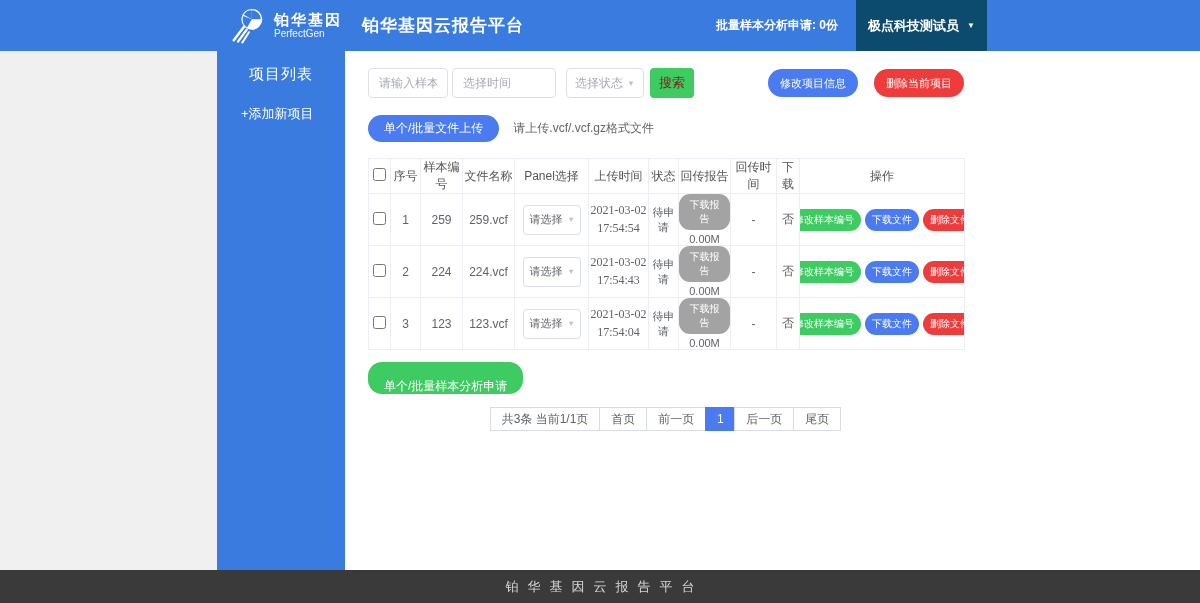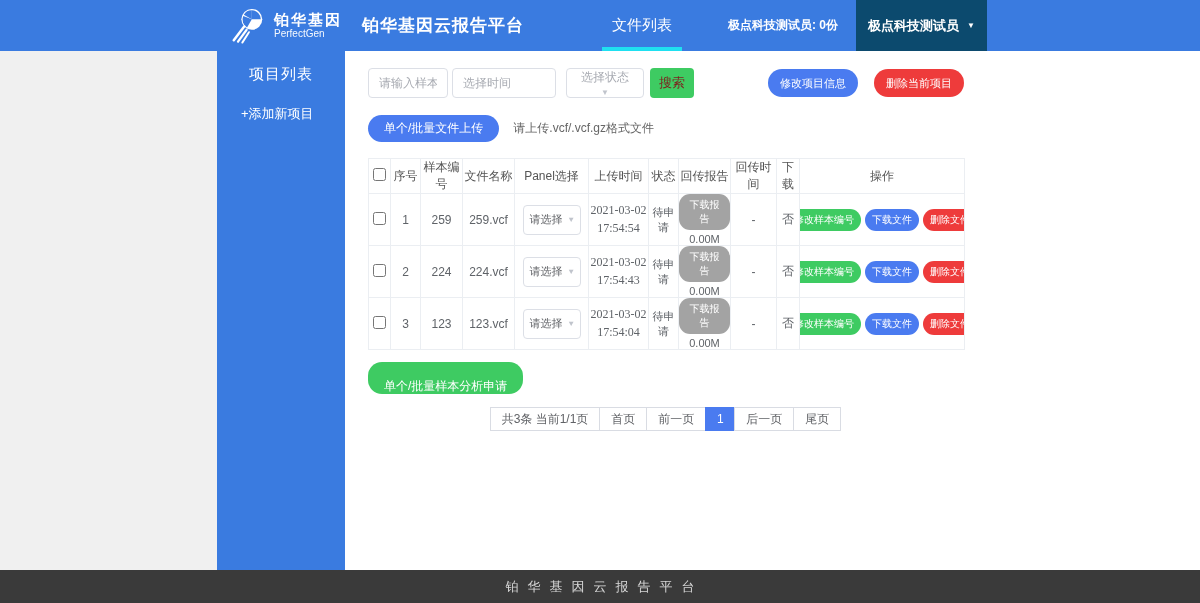--- a/index.html
+++ b/index.html
@@ -31,21 +31,21 @@
   .sidebar-item.active { background:#fff; color:#3a7be0; }
   .content { flex:1; background:#fff; padding:17px 0 0 23px; }
   .wrapper { width:596px; }
 
   
   .filter-row { display:flex; align-items:center; }
   .txt-input { height:30px; border:1px solid #dcdfe6; border-radius:4px; padding:0 10px; font-size:12px; color:#606266; outline:none; font-family:inherit; }
   .txt-input::placeholder { color:#a8abb2; }
   .input-sample { width:80px; }
   .input-time { width:104px; margin-left:4px; }
-  .select-box { width:78px; height:30px; margin-left:10px; border:1px solid #dcdfe6; border-radius:4px; display:flex; align-items:center; justify-content:space-between; padding:0 8px; cursor:pointer;flex-direction:column; }
+  .select-box { width:78px; height:30px; margin-left:10px; border:1px solid #dcdfe6; border-radius:4px; display:flex; align-items:center; justify-content:space-between; padding:0 8px; cursor:pointer; }
   .select-text { font-size:12px; color:#a8abb2; }
   .select-caret { font-size:8px; color:#c0c4cc; }
   .search-btn { margin-left:6px; height:30px; padding:0 9px; background:#3ecb62; color:#7f1d1d; border:none; border-radius:4px; font-size:13px; cursor:pointer; font-family:inherit; }
   .proj-actions { margin-left:auto; display:flex; gap:16px; }
   .pill { height:28px; border:none; border-radius:14px; color:#fff; font-size:11px; padding:0 12px; cursor:pointer; font-family:inherit; white-space:nowrap; }
   .pill-blue { background:#4a7bf0; }
   .pill-red { background:#ee3b3b; }
 
   
   .upload-row { display:flex; align-items:center; margin-top:17px; }
@@ -99,26 +99,22 @@
         <path d="M9.5 36.5 L18.5 24" stroke="#ffffff" stroke-width="2.4" stroke-linecap="round"></path>
         <path d="M14 37.5 L21 26.5" stroke="#ffffff" stroke-width="2" stroke-linecap="round"></path>
       </svg>
     </span>
     <div class="logo-text">
       <div class="logo-cn">铂华基因</div>
       <div class="logo-en">PerfectGen</div>
     </div>
   </div>
   <div class="app-title">铂华基因云报告平台</div>
-  <div class="header-tab">
-    <span>文件列表</span>
-    <span class="tab-underline"></span>
-  </div>
   <div class="header-spacer"></div>
-  <div class="remaining">极点科技测试员: 0份</div>
+  <div class="remaining">批量样本分析申请: 0份</div>
   <div class="user-box">
     <span>极点科技测试员</span>
     <span class="user-caret">▼</span>
   </div>
   <div class="header-right-pad"></div>
 </div>
 
 <div class="main">
   <div class="gutter"></div>
 

